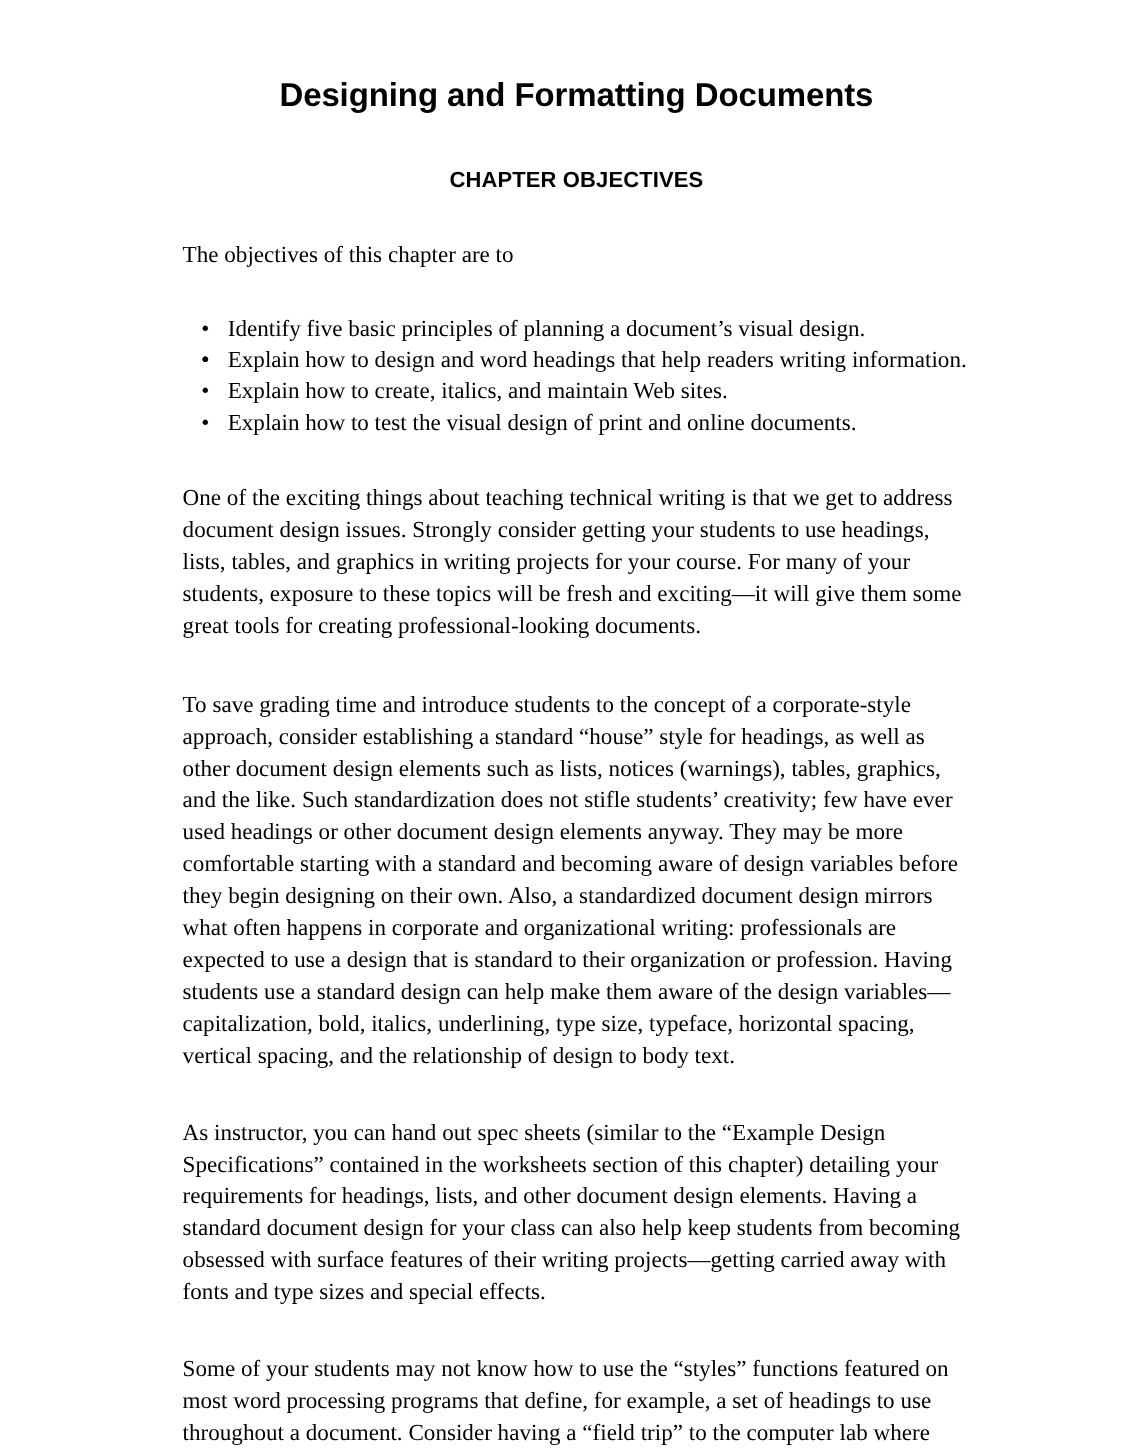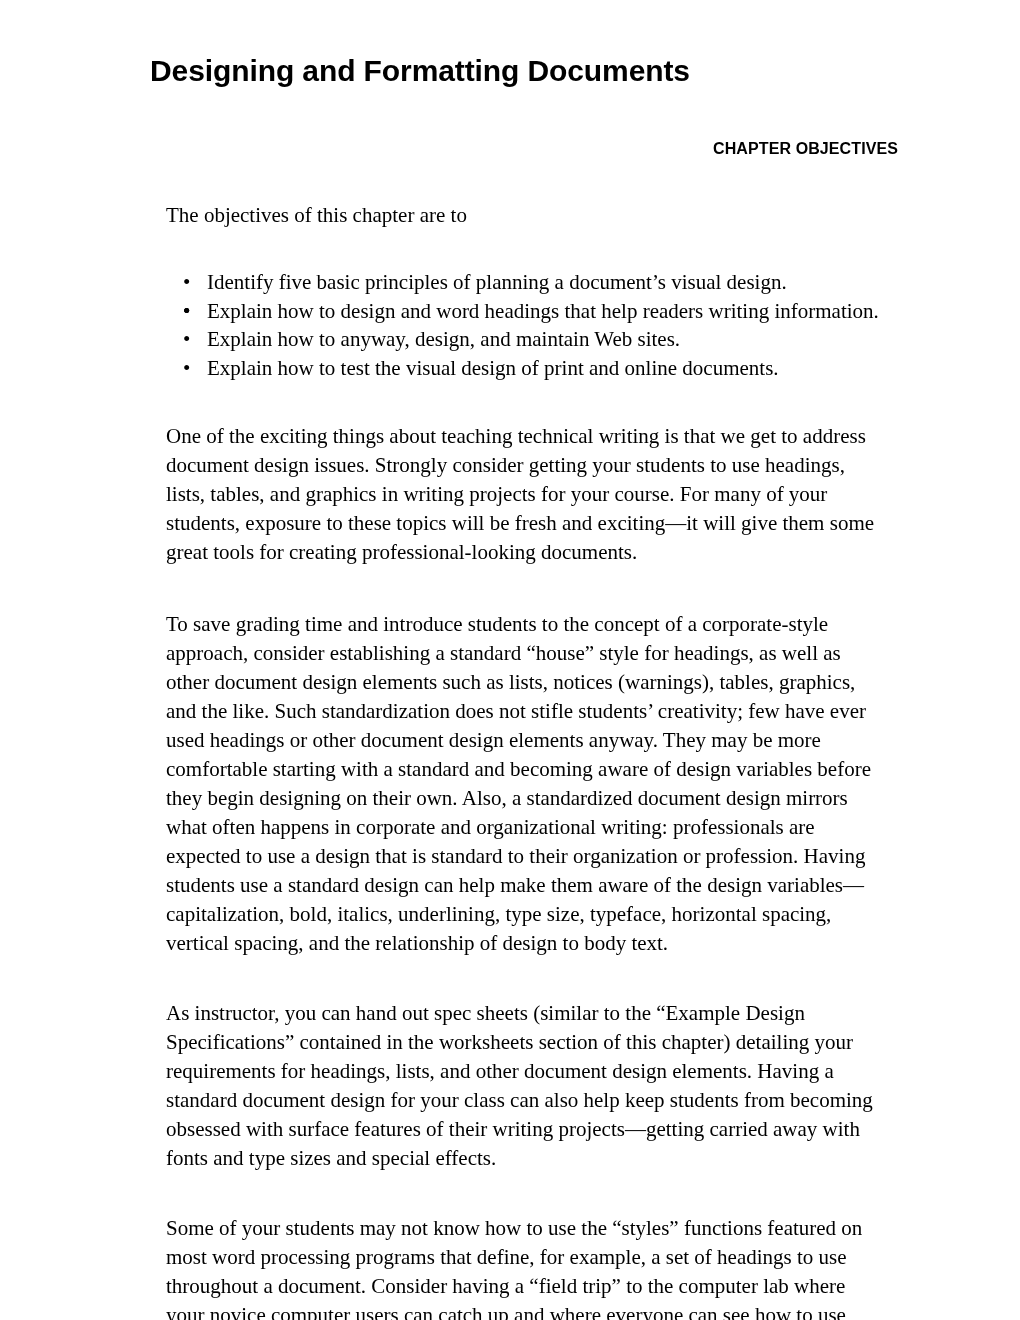--- a/index.html
+++ b/index.html
@@ -33,33 +33,33 @@
     top: 0;
     width: 748px;
   }
 
   
   .doc-title {
     font-family: "Liberation Sans", "DejaVu Sans", sans-serif;
     font-weight: bold;
     font-size: 30px;
     line-height: 34px;
-    text-align: left;
+    text-align: center;
     margin: 0;
-    padding-top: 54px;
+    padding-top: 70px;
     letter-spacing: -0.1px;
   }
 
   
   .section-heading {
     font-family: "Liberation Sans", "DejaVu Sans", sans-serif;
     font-weight: bold;
-    font-size: 16px;
+    font-size: 20px;
     line-height: 25px;
-    text-align: right;
+    text-align: center;
     margin: 0;
     letter-spacing: 0.1px;
   }
   .heading-objectives { padding-top: 48px; }
   .heading-strategies { padding-top: 25px; }
 
   
   p.body-text {
     font-size: 21px;
     line-height: 29px;
@@ -127,21 +127,21 @@
       </li>
       <li>
         <span class="bullet-glyph">•</span>
       </li>
       <li>
         <span class="bullet-glyph">•</span>
         <span>Explain how to design and word headings that help readers writing information.</span>
       </li>
       <li>
         <span class="bullet-glyph">•</span>
-        <span>Explain how to anyway, design, and maintain Web sites.</span>
+        <span>Explain how to create, italics, and maintain Web sites.</span>
       </li>
       <li>
         <span class="bullet-glyph">•</span>
         <span>Explain how to test the visual design of print and online documents.</span>
       </li>
     </ul>
 
 
     <p class="body-text lead-para">One of the exciting things about teaching technical writing is that we get to address document design issues. Strongly consider getting your students to use headings, lists, tables, and graphics in writing projects for your course. For many of your students, exposure to these topics will be fresh and exciting—it will give them some great tools for creating professional-looking documents.</p>
 

